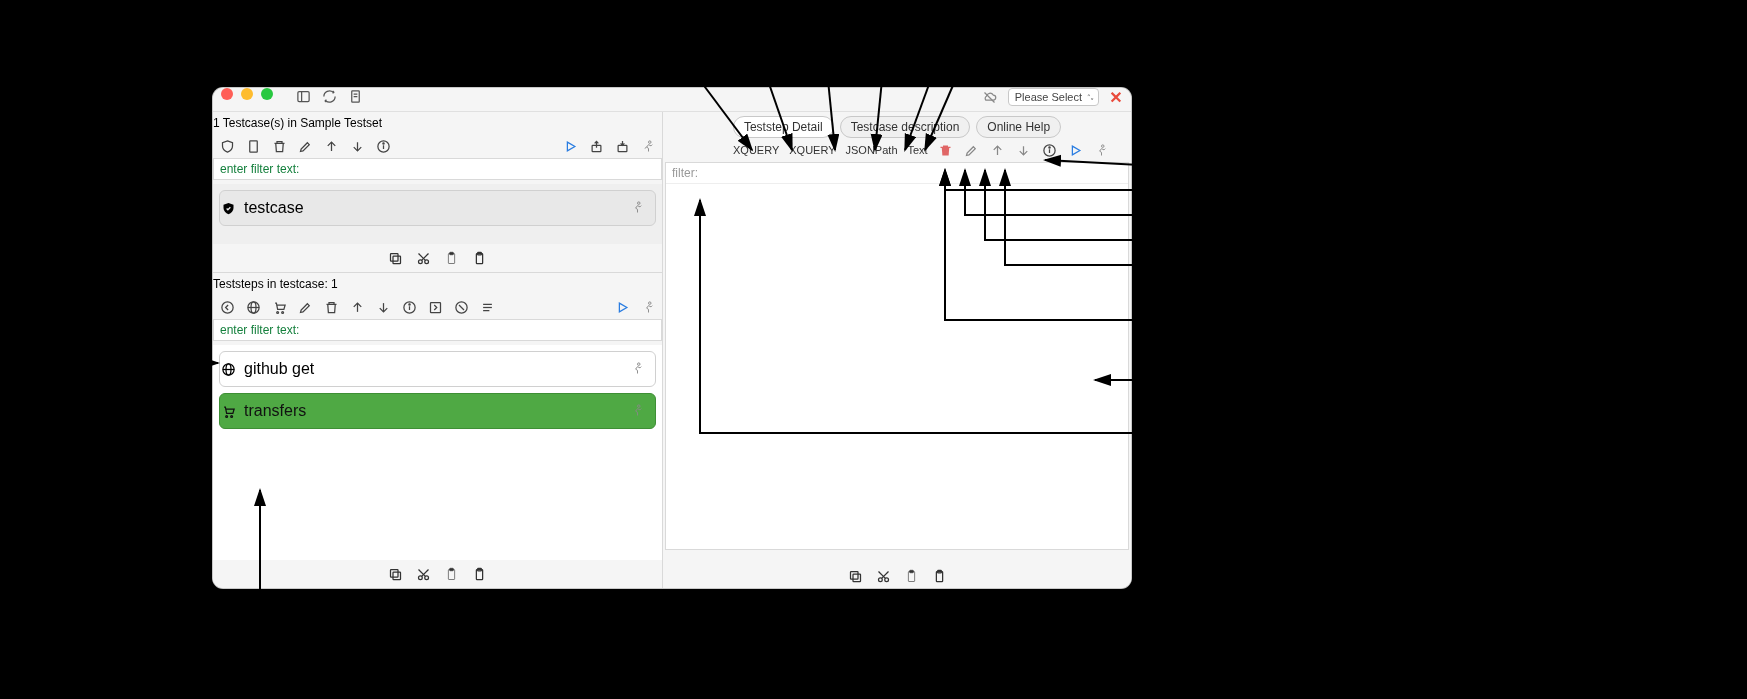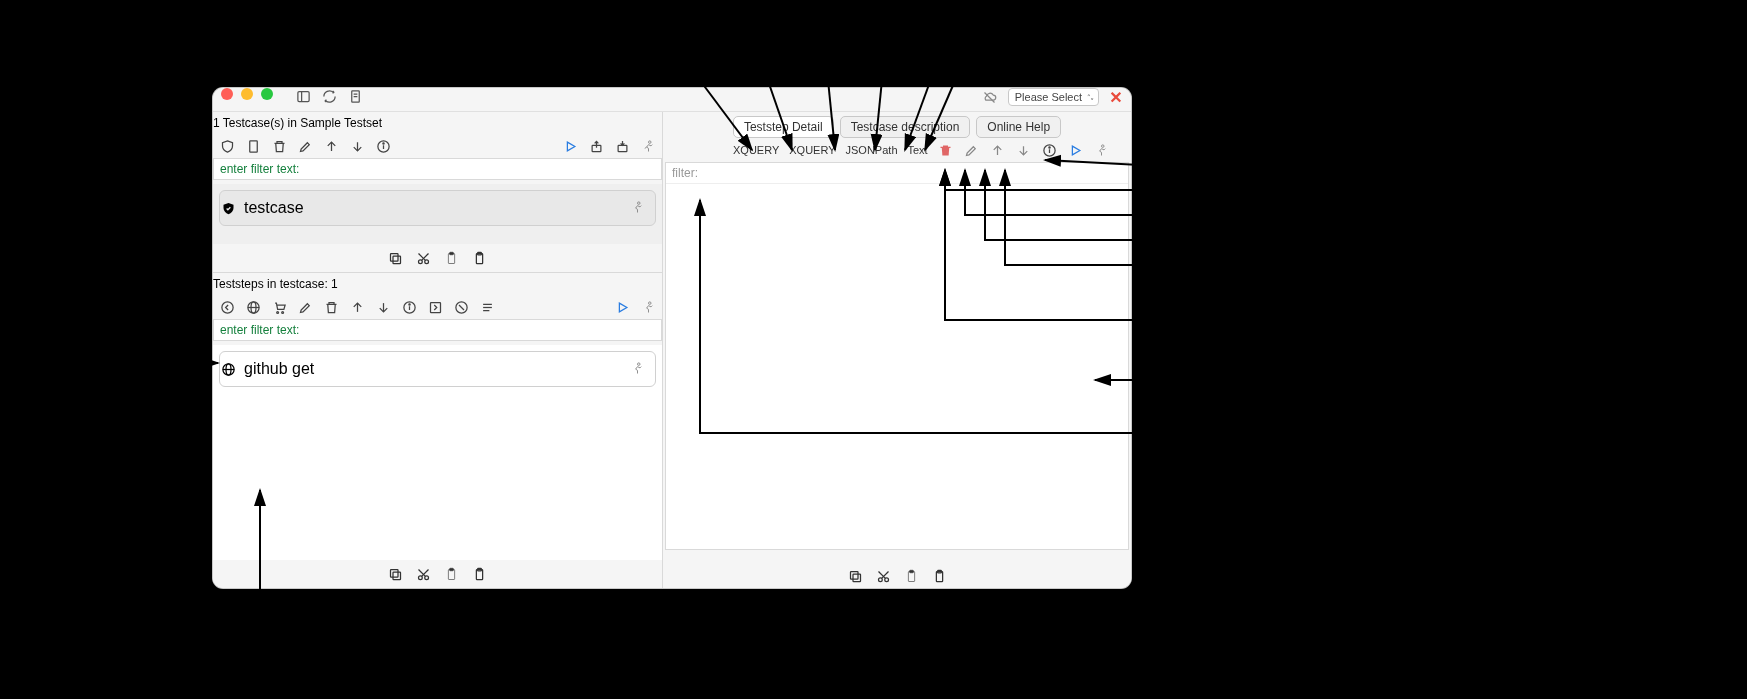--- a/index.html
+++ b/index.html
@@ -23,21 +23,21 @@
   .toolbar { display:flex; align-items:center; gap:10px; padding:4px 6px; color:#444; font-size:12px;}
   .toolbar .sp { flex:1; }
   .filter { background:#fff; border:1px solid #d9d9d9; padding:3px 6px; font-size:12px; color:#15803d; margin:0 0 4px 0;}
   .list-area { background:#efefef; padding:6px; display:flex; flex-direction:column; gap:6px; min-height:60px;}
   .row { background:#e8e8e8; border:1px solid #d0d0d0; border-radius:6px; padding:8px 0; display:flex; align-items:center; gap:8px; font-size:16px; position:relative;}
   .row .runner { position:absolute; right:10px; color:#888; font-size:11px;}
   .row.green { background:#4fa944; border-color:#3e8f35; color:#111;}
   .row.white { background:#fff;}
   .mid-icons { display:flex; justify-content:center; gap:12px; padding:6px 0; background:#f5f5f5; color:#333;}
   .tabs { display:flex; gap:6px; padding:4px 6px 0 6px; justify-content:center;}
-  .tab { font-size:12px; padding:3px 10px; border:1px solid #c8c8c8; border-radius:5px; background:#f0f0f0; color:#333;}
+  .tab { font-size:12px; padding:3px 10px; border:1px solid #c8c8c8; border-radius:11px; background:#f0f0f0; color:#333;}
   .tab.active{ background:#fff;}
   .right .toolbar .lbl { font-size:11px; color:#333; }
   .right-content { flex:1; background:#fff; border:1px solid #d9d9d9; margin:0 2px 14px 2px; display:flex; flex-direction:column;}
   .right-filter { border:none; border-bottom:1px solid #eee; padding:3px 6px; font-size:12px; color:#999;}
   .big-area { flex:1; background:#fff;}
   .btm-icons { display:flex; justify-content:center; gap:12px; padding:4px 0; background:#f5f5f5; color:#333;}
   svg.icon{width:15px;height:15px;flex:0 0 auto;}
   .ic{display:inline-flex;align-items:center;justify-content:center;width:16px;height:16px;cursor:pointer;}
   .muted{color:#888;}
   .blue{color:#2a7de1;}
@@ -321,20 +321,35 @@
                 <line x1="3" y1="12" x2="21" y2="12"></line>
               </svg>
             </span>
           <span>github get</span>
           <span class="runner"><svg class="icon" viewBox="0 0 24 24" fill="none" stroke="currentColor" stroke-width="1.5">
                 <circle cx="14" cy="5" r="2"></circle>
                 <path d="M12 9l-3 4 3 2v5"></path>
                 <path d="M12 9l4 2 2-2"></path>
               </svg></span>
         </div>
+        <div class="row green">
+          <span class="ic">
+              <svg class="icon" viewBox="0 0 24 24" fill="none" stroke="currentColor" stroke-width="2">
+                <circle cx="9" cy="20" r="1.5"></circle>
+                <circle cx="17" cy="20" r="1.5"></circle>
+                <path d="M5 5h2l2 10h10l2-7H8"></path>
+              </svg>
+            </span>
+          <span>transfers</span>
+          <span class="runner"><svg class="icon" viewBox="0 0 24 24" fill="none" stroke="currentColor" stroke-width="1.5">
+                <circle cx="14" cy="5" r="2"></circle>
+                <path d="M12 9l-3 4 3 2v5"></path>
+                <path d="M12 9l4 2 2-2"></path>
+              </svg></span>
+        </div>
       </div>
 
       <div class="mid-icons">
         <span class="ic">
             <svg class="icon" viewBox="0 0 24 24" fill="none" stroke="currentColor" stroke-width="2">
               <rect x="8" y="8" width="12" height="12" rx="1"></rect>
               <rect x="4" y="4" width="12" height="12" rx="1"></rect>
             </svg>
           </span>
         <span class="ic">

